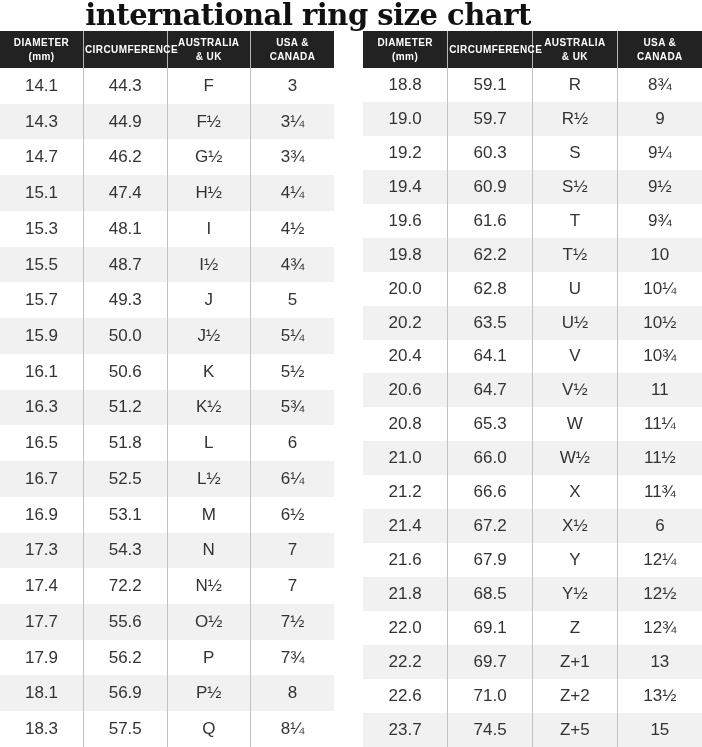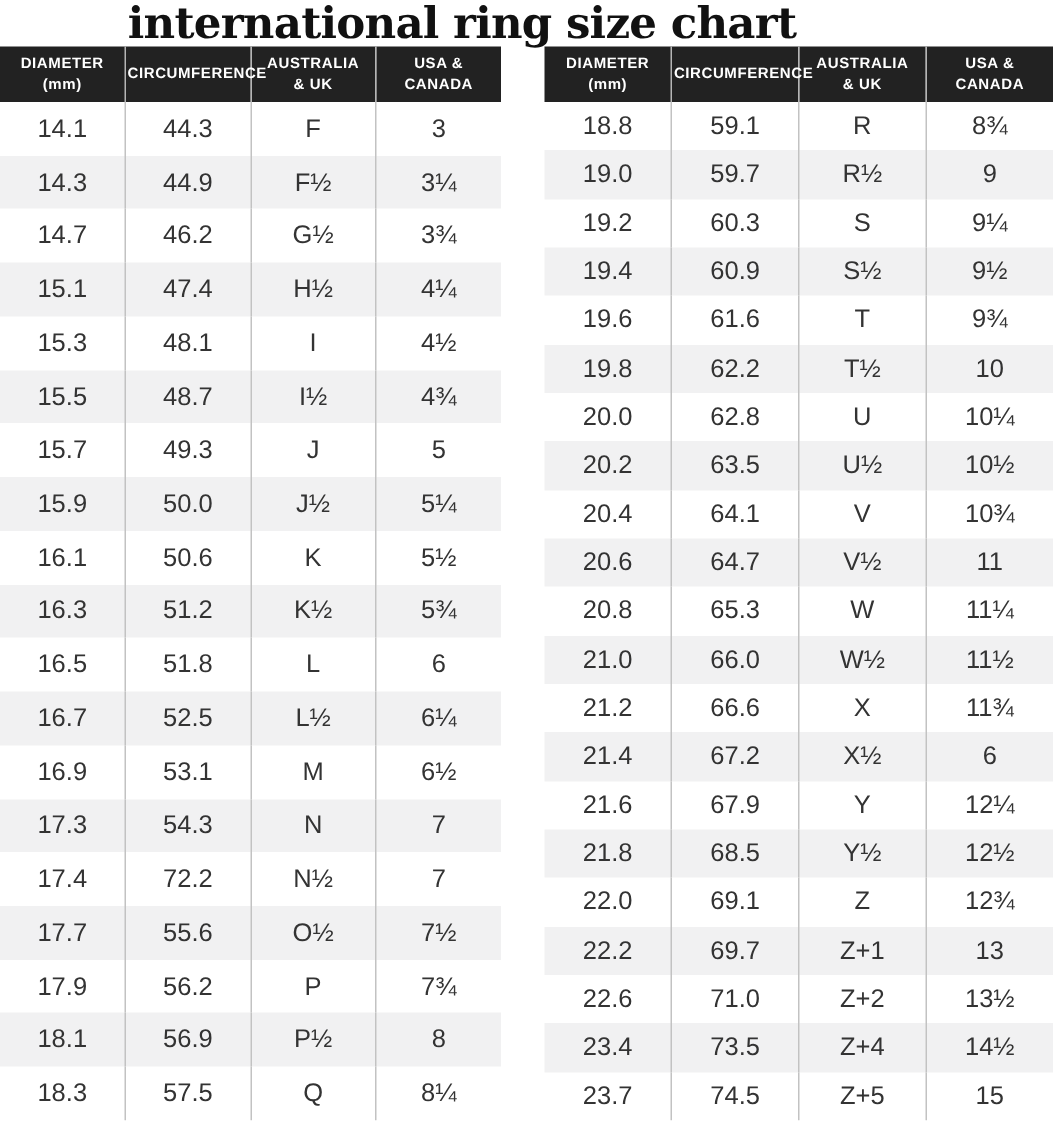--- a/index.html
+++ b/index.html
@@ -335,26 +335,20 @@
           <td>Z+1</td>
           <td>13</td>
         </tr>
         <tr>
           <td>22.6</td>
           <td>71.0</td>
           <td>Z+2</td>
           <td>13½</td>
         </tr>
         <tr>
-          <td>23.4</td>
-          <td>73.5</td>
-          <td>Z+4</td>
-          <td>14½</td>
-        </tr>
-        <tr>
           <td>23.7</td>
           <td>74.5</td>
           <td>Z+5</td>
           <td>15</td>
         </tr>
       </tbody>
   </table>
 
 </div>
 

